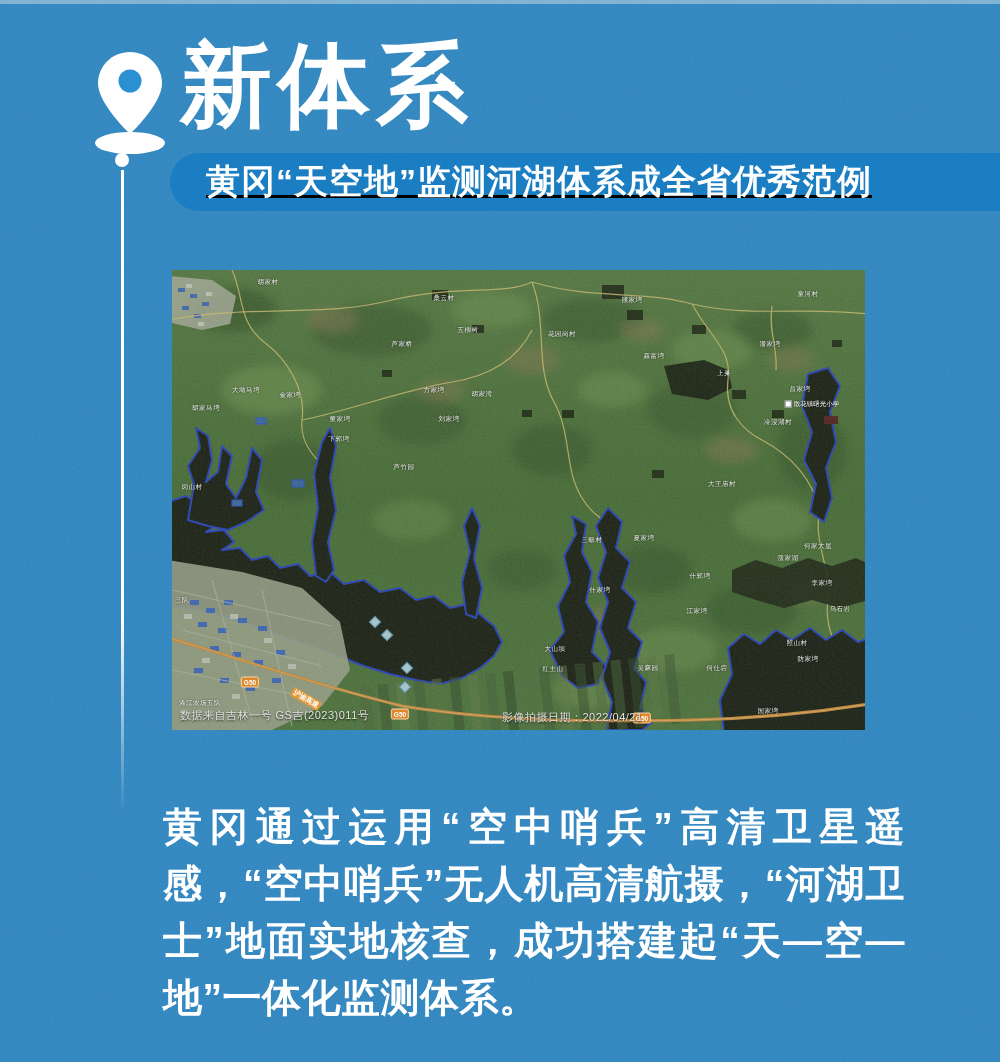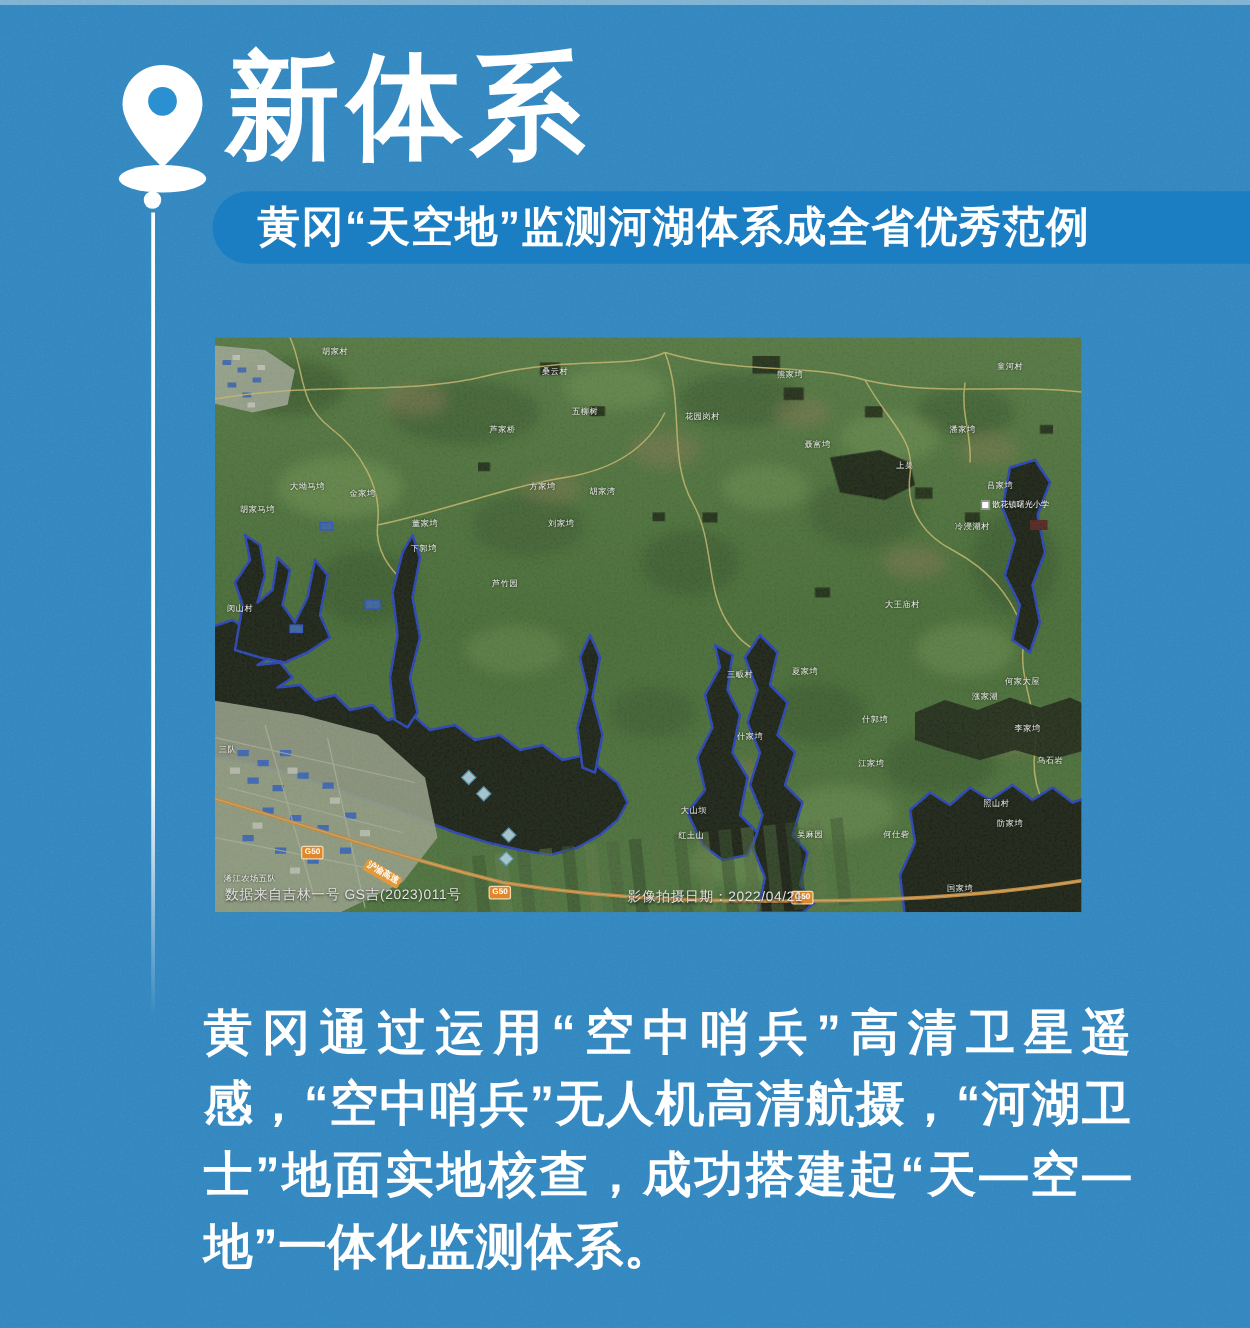--- a/index.html
+++ b/index.html
@@ -14,21 +14,21 @@
   
   .pin-wrap{position:absolute;left:90px;top:50px;width:80px;height:106px;z-index:3;}
   .page-title{
     position:absolute;left:180px;top:36px;z-index:3;
     font-family:"Liberation Serif","DejaVu Serif",serif;
     font-size:92px;font-weight:800;color:#ffffff;letter-spacing:6px;line-height:1.1;
   }
   .banner{
     position:absolute;left:170px;top:153px;width:830px;height:58px;z-index:2;
     background:#1b7ec2;border-radius:29px 0 0 29px;
-    display:flex;align-items:center;padding-left:36px;box-sizing:border-box;
+    display:flex;align-items:center;padding-left:36px;box-sizing:border-box;text-decoration:underline;
   }
   .banner-text{font-size:34px;font-weight:700;color:#ffffff;letter-spacing:1px;}
 
   
   .timeline-dot{position:absolute;left:115px;top:153px;width:14px;height:14px;border-radius:50%;background:#ffffff;z-index:2;}
   .timeline-line{position:absolute;left:120.5px;top:170px;width:3px;height:642px;z-index:2;
     background:linear-gradient(to bottom,#ffffff 0%,#ffffff 70%,rgba(255,255,255,0) 100%);}
 
   
   .map-frame{position:absolute;left:172px;top:270px;width:693px;height:460px;z-index:3;overflow:hidden;}

